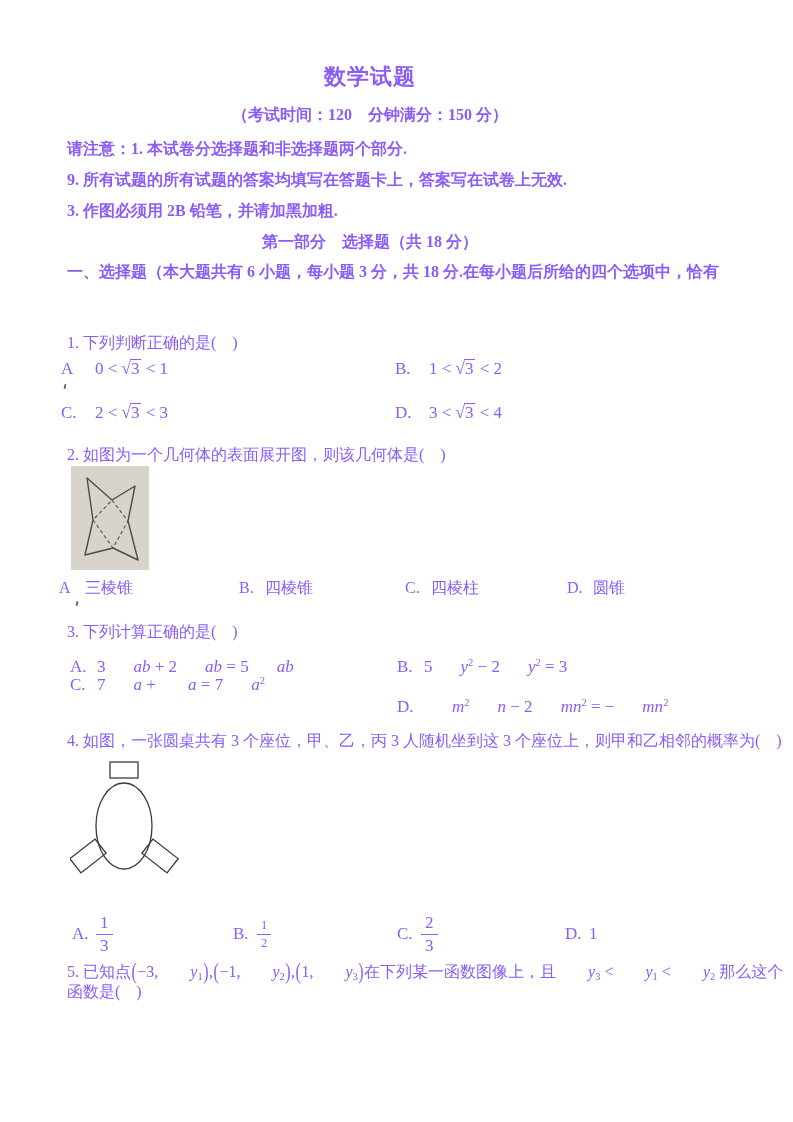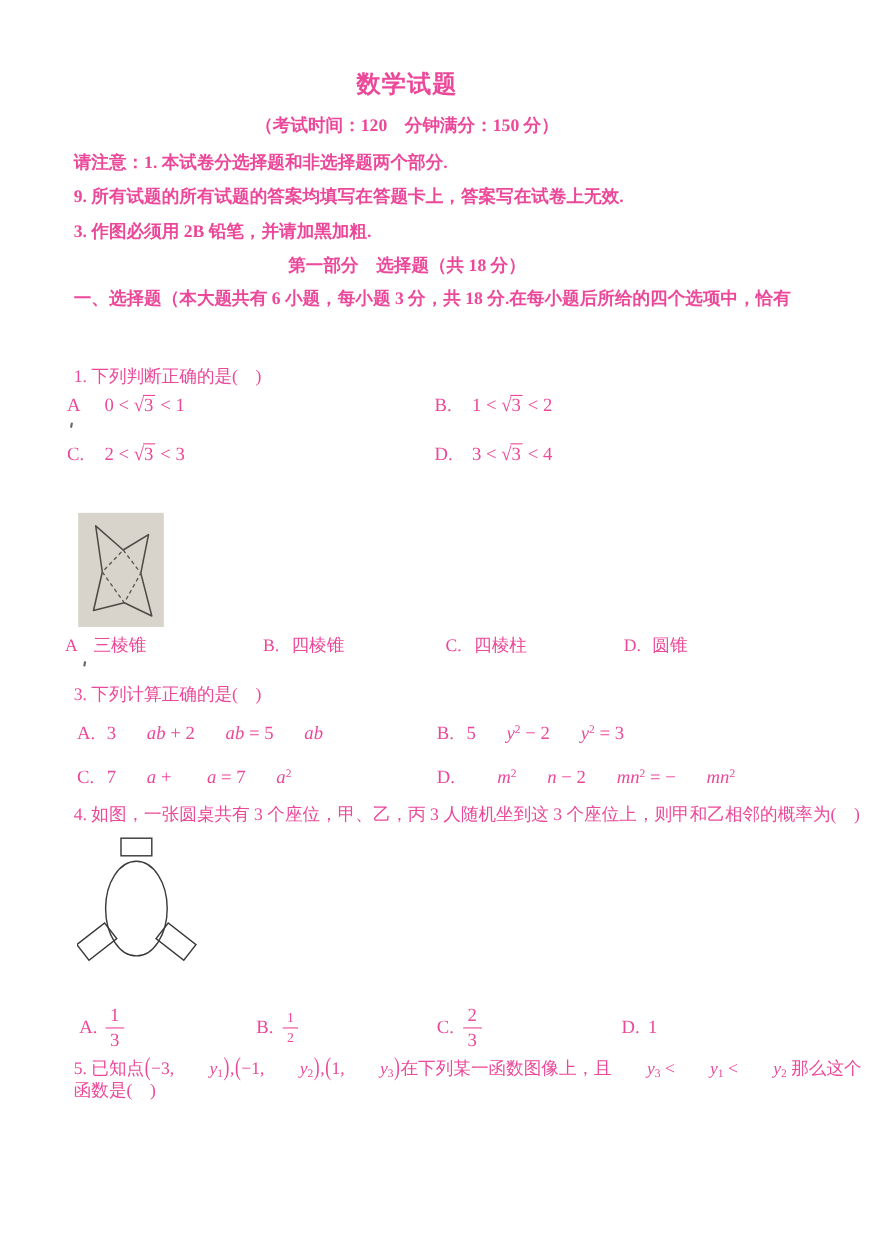--- a/index.html
+++ b/index.html
@@ -1,18 +1,18 @@
 <!DOCTYPE html>
 <html><head>
 <meta charset="utf-8">
 <style>
   html,body{margin:0;padding:0;background:#ffffff;}
   .page{
     position:relative;width:793px;height:1122px;background:#ffffff;overflow:hidden;
-    font-family:"Liberation Serif","DejaVu Serif",serif;color:#ec4899;
+    font-family:"Liberation Serif","DejaVu Serif",serif;color:#8b5cf6;
   }
   .line{position:absolute;font-size:16px;line-height:1.25;white-space:pre-wrap;max-width:740px;}
   .bold{font-weight:bold;}
   .center{left:0;width:793px;text-align:center;}
   .title{font-size:22px;letter-spacing:1px;}
   .math{font-size:17px;white-space:pre;}
   .olabel{display:inline-block;}
   .q1row .olabel{width:34px;}
   .q2row .olabel{width:26px;}
   .q3row .olabel{width:27px;}
@@ -47,35 +47,36 @@
   <div class="line center bold" style="top:232px">第一部分　选择题（共 18 分）</div>
   <div class="line bold" style="left:67px;top:262px">一、选择题（本大题共有 6 小题，每小题 3 分，共 18 分.在每小题后所给的四个选项中，恰有</div>
 
   <div class="line" style="left:67px;top:333px">1. 下列判断正确的是(    )</div>
   <div class="line math q1row" style="left:61px;top:358px"><span class="olabel">A</span><span><span>0 &lt; </span><span class="sq">√<span class="rad">3</span></span><span> &lt; 1</span></span></div>
   <div class="line math q1row" style="left:395px;top:358px"><span class="olabel">B.</span><span><span>1 &lt; </span><span class="sq">√<span class="rad">3</span></span><span> &lt; 2</span></span></div>
   <div class="line math q1row" style="left:61px;top:402px"><span class="olabel">C.</span><span><span>2 &lt; </span><span class="sq">√<span class="rad">3</span></span><span> &lt; 3</span></span></div>
   <div class="line math q1row" style="left:395px;top:402px"><span class="olabel">D.</span><span><span>3 &lt; </span><span class="sq">√<span class="rad">3</span></span><span> &lt; 4</span></span></div>
   <div class="artifact" style="left:64px;top:384px"></div>
 
+  <div class="line" style="left:67px;top:445px">2. 如图为一个几何体的表面展开图，则该几何体是(    )</div>
   <svg class="figure" style="left:71px;top:466px" width="78" height="104" viewBox="0 0 78 104">
     <rect x="0" y="0" width="78" height="104" fill="#d8d4cc"></rect>
     <polygon points="16,12 41,34 64,20 57,55 67,94 42,82 14,89 22,54" fill="none" stroke="#4e4b45" stroke-width="1.4" stroke-linejoin="round"></polygon>
     <polygon points="41,34 57,55 42,82 22,54" fill="none" stroke="#5a574f" stroke-width="1.2" stroke-dasharray="3.5 2.8" stroke-linejoin="round"></polygon>
   </svg>
   <div class="line q2row" style="left:59px;top:578px"><span class="olabel">A</span><span>三棱锥</span></div>
   <div class="line q2row" style="left:239px;top:578px"><span class="olabel">B.</span><span>四棱锥</span></div>
   <div class="line q2row" style="left:405px;top:578px"><span class="olabel">C.</span><span>四棱柱</span></div>
   <div class="line q2row" style="left:567px;top:578px"><span class="olabel">D.</span><span>圆锥</span></div>
   <div class="artifact" style="left:76px;top:601px"></div>
 
   <div class="line" style="left:67px;top:622px">3. 下列计算正确的是(    )</div>
   <div class="line math q3row" style="left:70px;top:656px"><span class="olabel">A.</span><span><span>3</span><i>ab</i><span> + 2</span><i>ab</i><span> = 5</span><i>ab</i></span></div>
   <div class="line math q3row" style="left:397px;top:656px"><span class="olabel">B.</span><span><span>5</span><i>y</i><sup>2</sup><span> − 2</span><i>y</i><sup>2</sup><span> = 3</span></span></div>
-  <div class="line math q3row" style="left:70px;top:696px"><span class="olabel">C.</span><span><span>7</span><i>a</i><span> + </span><i>a</i><span> = 7</span><i>a</i><sup>2</sup></span></div>
+  <div class="line math q3row" style="left:70px;top:674px"><span class="olabel">C.</span><span><span>7</span><i>a</i><span> + </span><i>a</i><span> = 7</span><i>a</i><sup>2</sup></span></div>
   <div class="line math q3row" style="left:397px;top:696px"><span class="olabel">D.</span><span><i>m</i><sup>2</sup><i>n</i><span> − 2</span><i>mn</i><sup>2</sup><span> = −</span><i>mn</i><sup>2</sup></span></div>
 
   <div class="line" style="left:67px;top:731px">4. 如图，一张圆桌共有 3 个座位，甲、乙，丙 3 人随机坐到这 3 个座位上，则甲和乙相邻的概率为(    )</div>
   <svg class="figure" style="left:70px;top:757px" width="112" height="124" viewBox="0 0 112 124">
     <rect x="40" y="5" width="28" height="16" fill="none" stroke="#3a3a3a" stroke-width="1.3"></rect>
     <ellipse cx="54" cy="69" rx="28" ry="43" fill="none" stroke="#3a3a3a" stroke-width="1.3"></ellipse>
     <rect x="2" y="90" width="32" height="18" fill="none" stroke="#3a3a3a" stroke-width="1.3" transform="rotate(-38 18 99)"></rect>
     <rect x="74" y="90" width="32" height="18" fill="none" stroke="#3a3a3a" stroke-width="1.3" transform="rotate(38 90 99)"></rect>
   </svg>
   <div class="q4opt" style="left:72px;top:911px">

